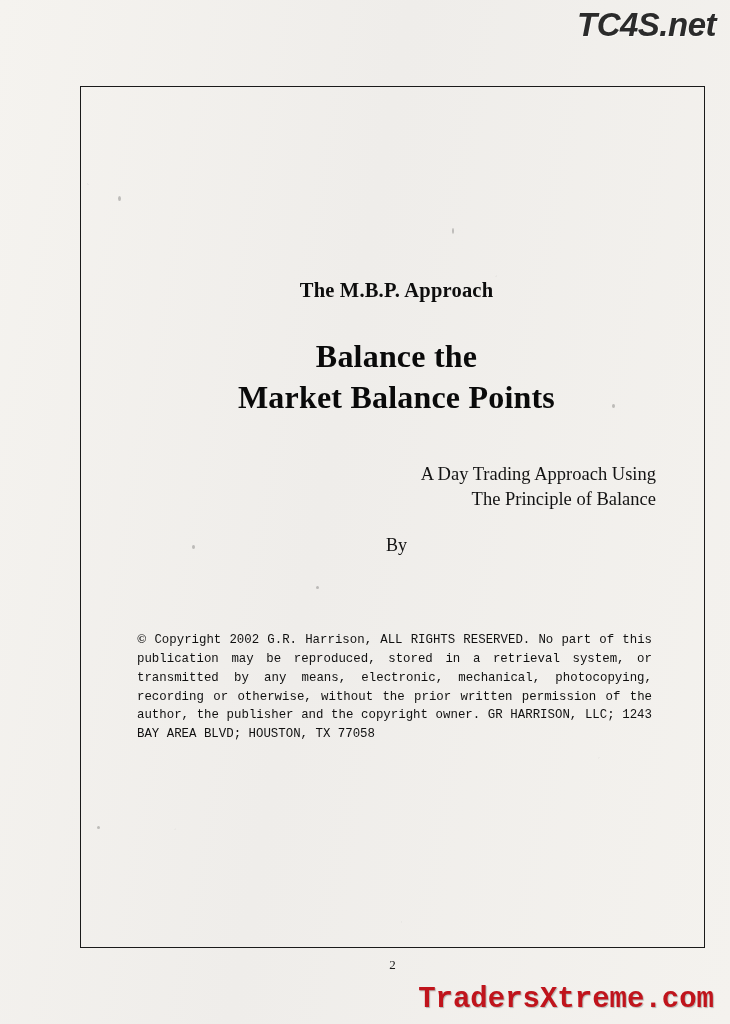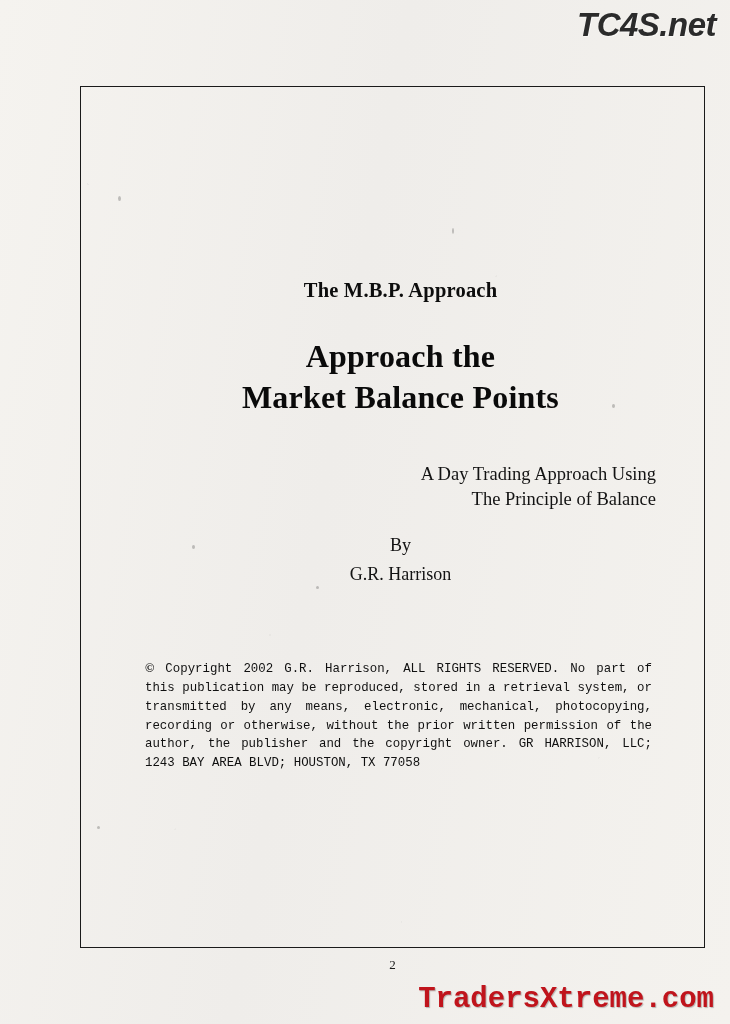--- a/index.html
+++ b/index.html
@@ -64,21 +64,21 @@
     top: 86px;
     width: 625px;
     height: 862px;
     border: 1.5px solid #1a1a1a;
     background: transparent;
     box-sizing: border-box;
   }
 
   .content {
     position: absolute;
-    left: 16px;
+    left: 8px;
     right: 0;
     top: 0;
     padding: 0 48px;
   }
 
   .subtitle-top {
     text-align: center;
     font-weight: bold;
     font-size: 20.5px;
     color: #0d0d0d;
@@ -182,32 +182,31 @@
 <div class="speck" style="left:452px; top:228px; width:2px; height:6px;"></div>
 
 <div class="wm-top">TC4S.net</div>
 
 <div class="page-frame">
   <div class="content">
 
     <div class="subtitle-top">The M.B.P. Approach</div>
 
     <div class="title-main">
-      <div>Approach the</div>
+      <div>Balance the</div>
       <div>Market Balance Points</div>
     </div>
 
     <div class="tagline">
       <div>A Day Trading Approach Using</div>
       <div>The Principle of Balance</div>
     </div>
 
 
     <div class="by-line">By</div>
-    <div class="author">G.R. Harrison</div>
 
     <div class="copyright">
       <span class="cmark">©</span><span> Copyright 2002 G.R. Harrison, ALL RIGHTS RESERVED. No part of this publication may be reproduced, stored in a retrieval system, or transmitted by any means, electronic, mechanical, photocopying, recording or otherwise, without the prior written permission of the author, the publisher and the copyright owner. GR HARRISON, LLC; 1243 BAY AREA BLVD; HOUSTON, TX  77058</span>
     </div>
 
   </div>
 
   <div class="page-number">2</div>
 </div>
 

